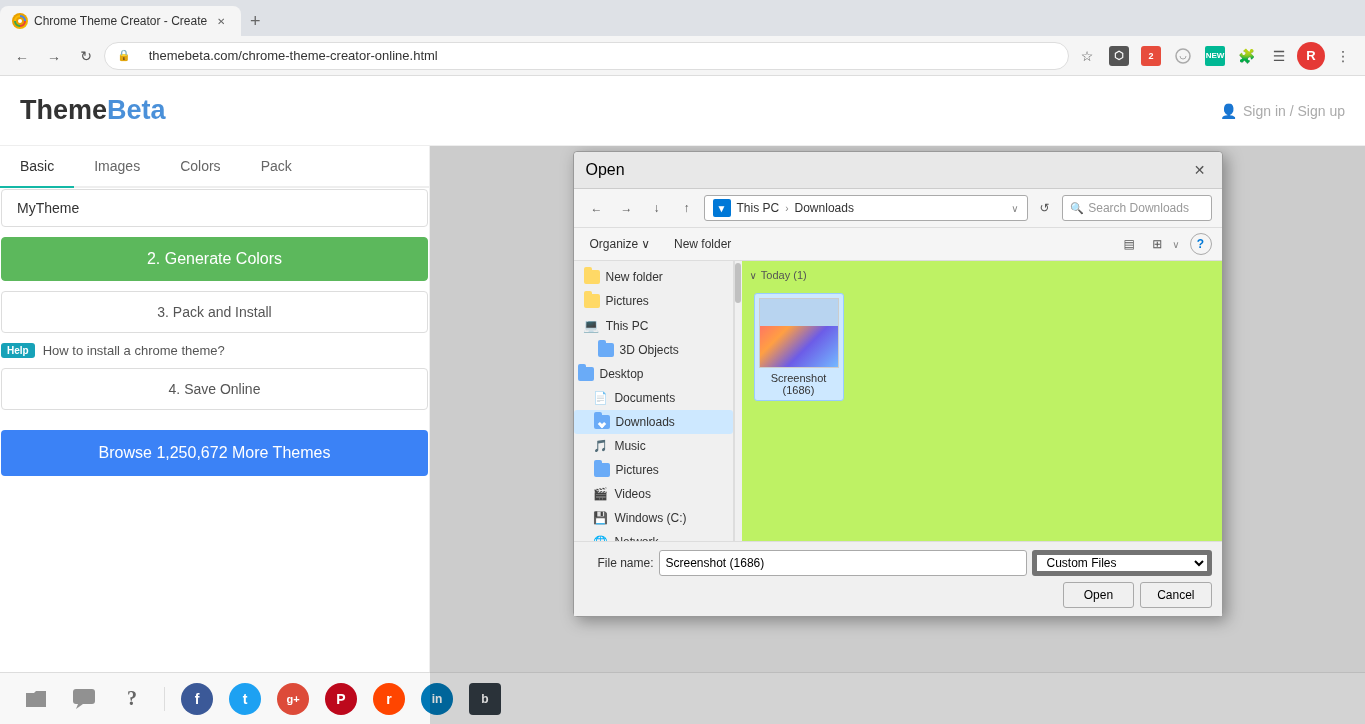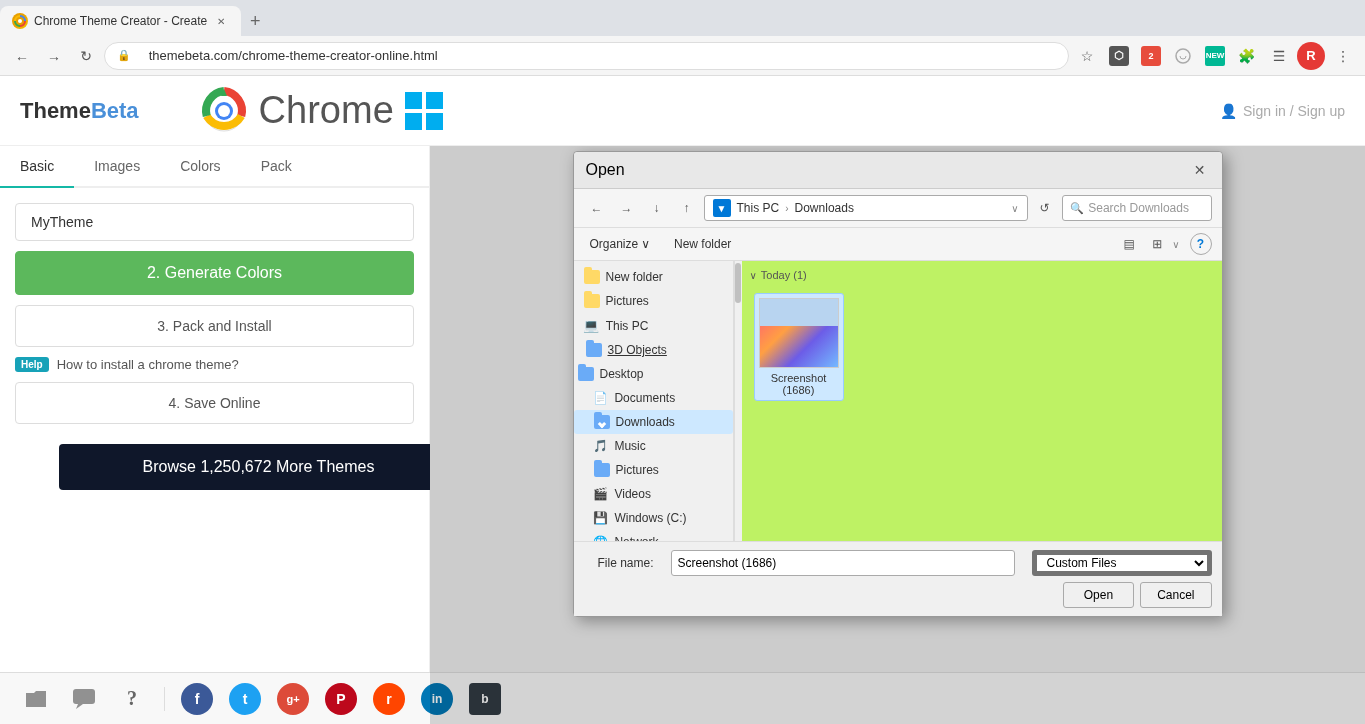--- a/index.html
+++ b/index.html
@@ -123,21 +123,21 @@
     
     .site-header {
       background: white;
       display: flex;
       align-items: center;
       padding: 10px 20px;
       border-bottom: 1px solid #eee;
       height: 70px;
     }
     .site-logo {
-      font-size: 22px;
+      font-size: 27px;
       font-weight: 700;
       color: #333;
     }
     .site-logo span { color: #4a90d9; }
     .chrome-logo-area {
       display: flex;
       align-items: center;
       gap: 10px;
       margin-left: 60px;
     }
@@ -182,21 +182,21 @@
       cursor: pointer;
       border-bottom: 2px solid transparent;
       margin-bottom: -2px;
     }
     .tab-item.active {
       color: #333;
       border-bottom: 2px solid #14b8a6;
       font-weight: 500;
     }
     .panel-content {
-      padding: 15px;
+      padding: 1px;
       display: flex;
       flex-direction: column;
       gap: 10px;
     }
     .theme-name-input {
       width: 100%;
       border: 1px solid #ddd;
       border-radius: 4px;
       padding: 10px 15px;
       font-size: 14px;
@@ -231,28 +231,27 @@
       background: #17a2b8;
       color: white;
       font-size: 10px;
       padding: 2px 6px;
       border-radius: 3px;
       font-weight: 700;
     }
     .browse-btn {
       width: 100%;
       padding: 14px;
-      background: #0f172a;
+      background: #3b82f6;
       color: white;
       border: none;
       border-radius: 4px;
       font-size: 16px;
       cursor: pointer;
       margin-top: 10px;
-      margin-left: 44px;
     }
 
     
     .right-panel {
       flex: 1;
       background: #f0f0f0;
       position: relative;
       overflow: hidden;
     }
 
@@ -510,21 +509,21 @@
     }
 
     .dialog-footer {
       background: #f0f0f0;
       border-top: 1px solid #ddd;
       padding: 8px 10px;
     }
     .filename-row {
       display: flex;
       align-items: center;
-      gap: 17px;
+      gap: 5px;
       margin-bottom: 6px;
     }
     .filename-label {
       font-size: 12px;
       color: #333;
       width: 70px;
       text-align: right;
     }
     .filename-input {
       flex: 1;
@@ -665,40 +664,20 @@
     </div>
   </div>
 </div>
 
 <div class="page-content">
 
   <div class="site-header">
     <div class="site-logo">
       Theme<span>Beta</span>
     </div>
-    <div class="chrome-logo-area">
-      <svg class="chrome-logo" viewBox="0 0 50 50">
-        <circle cx="25" cy="25" r="20" fill="white" stroke="#ddd"></circle>
-        <path d="M25 5 A20 20 0 0 1 42.3 30" stroke="#ea4335" stroke-width="8" fill="none"></path>
-        <path d="M42.3 30 A20 20 0 0 1 7.7 30" stroke="#fbbc05" stroke-width="8" fill="none"></path>
-        <path d="M7.7 30 A20 20 0 0 1 25 5" stroke="#34a853" stroke-width="8" fill="none"></path>
-        <circle cx="25" cy="25" r="9" fill="#4285f4"></circle>
-        <circle cx="25" cy="25" r="6" fill="white"></circle>
-
-        <polygon points="25,3 28,10 22,10" fill="#34a853"></polygon>
-      </svg>
-      <span class="chrome-title">Chrome</span>
-
-      <svg width="40" height="40" viewBox="0 0 40 40">
-        <rect x="1" y="1" width="17" height="17" fill="#00adef"></rect>
-        <rect x="22" y="1" width="17" height="17" fill="#00adef"></rect>
-        <rect x="1" y="22" width="17" height="17" fill="#00adef"></rect>
-        <rect x="22" y="22" width="17" height="17" fill="#00adef"></rect>
-      </svg>
-    </div>
     <div class="sign-in-btn">
       <span>👤</span>
       <span>Sign in / Sign up</span>
     </div>
   </div>
 
   <div class="main-layout" style="position:relative; flex:1;">
 
     <div class="left-panel">
 
@@ -791,21 +770,21 @@
                 <span>New folder</span>
               </div>
               <div class="sidebar-item-d">
                 <div class="folder-icon small-yellow"></div>
                 <span>Pictures</span>
               </div>
               <div class="sidebar-item-d">
                 <span style="font-size:13px;">💻</span>
                 <span>This PC</span>
               </div>
-              <div class="sidebar-item-d" style="padding-left:12px;text-decoration:underline;">
+              <div class="sidebar-item-d" style="padding-left:24px;">
                 <div class="folder-icon blue"></div>
                 <span>3D Objects</span>
               </div>
               <div class="sidebar-item-d" style="padding-left:4px;">
                 <div class="folder-icon blue"></div>
                 <span>Desktop</span>
               </div>
               <div class="sidebar-item-d" style="padding-left:20px;">
                 <span style="font-size:12px;">📄</span>
                 <span>Documents</span>

